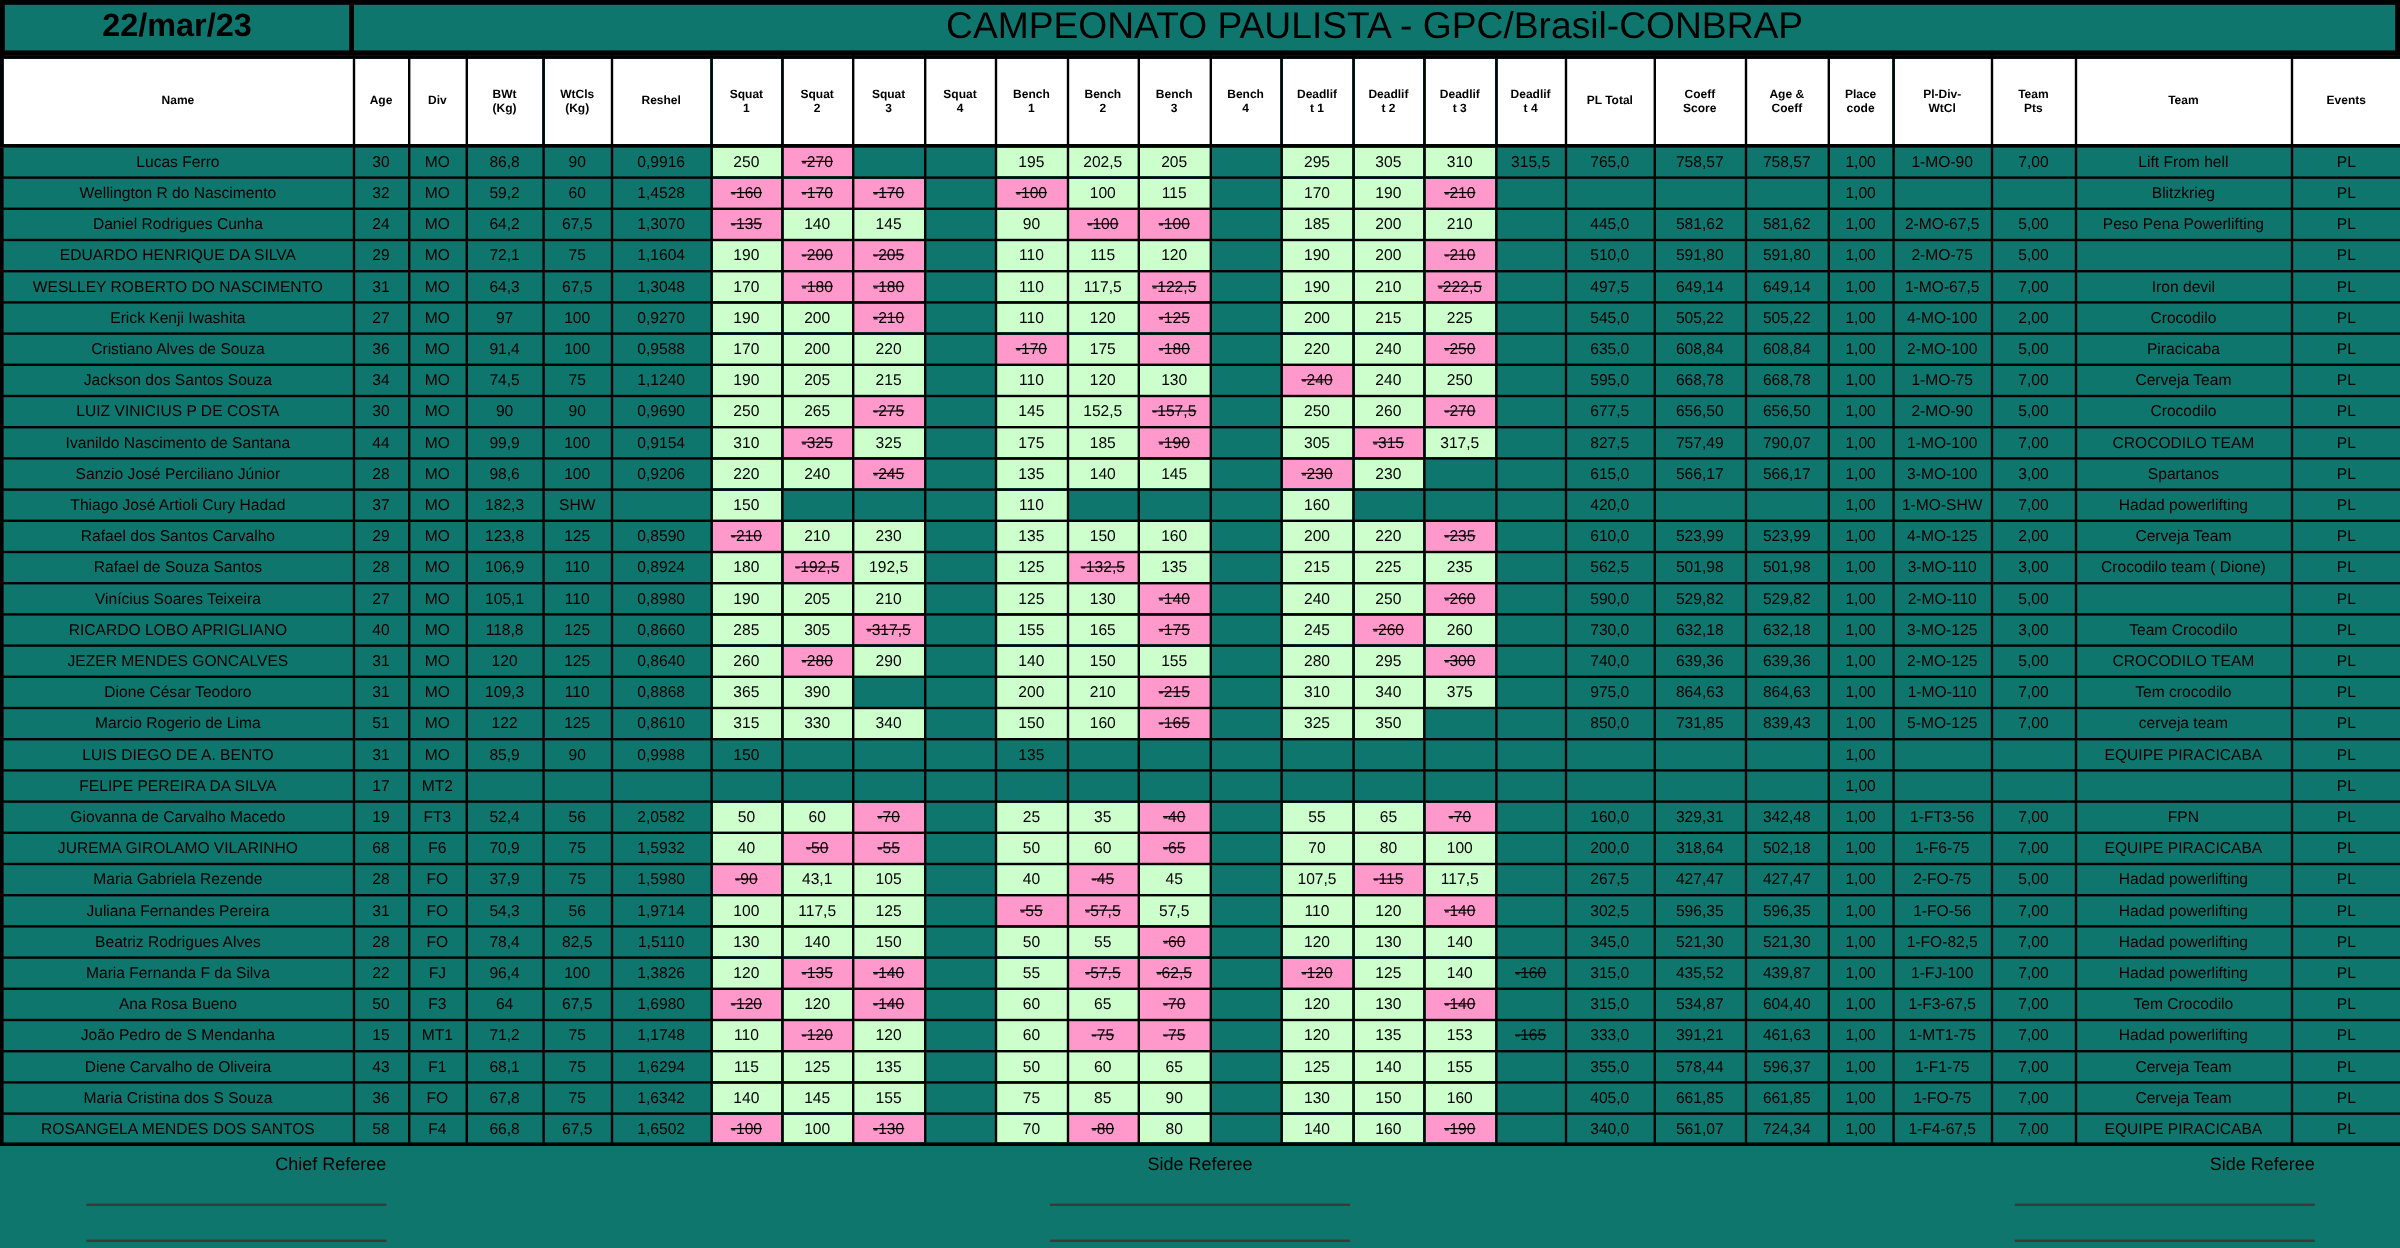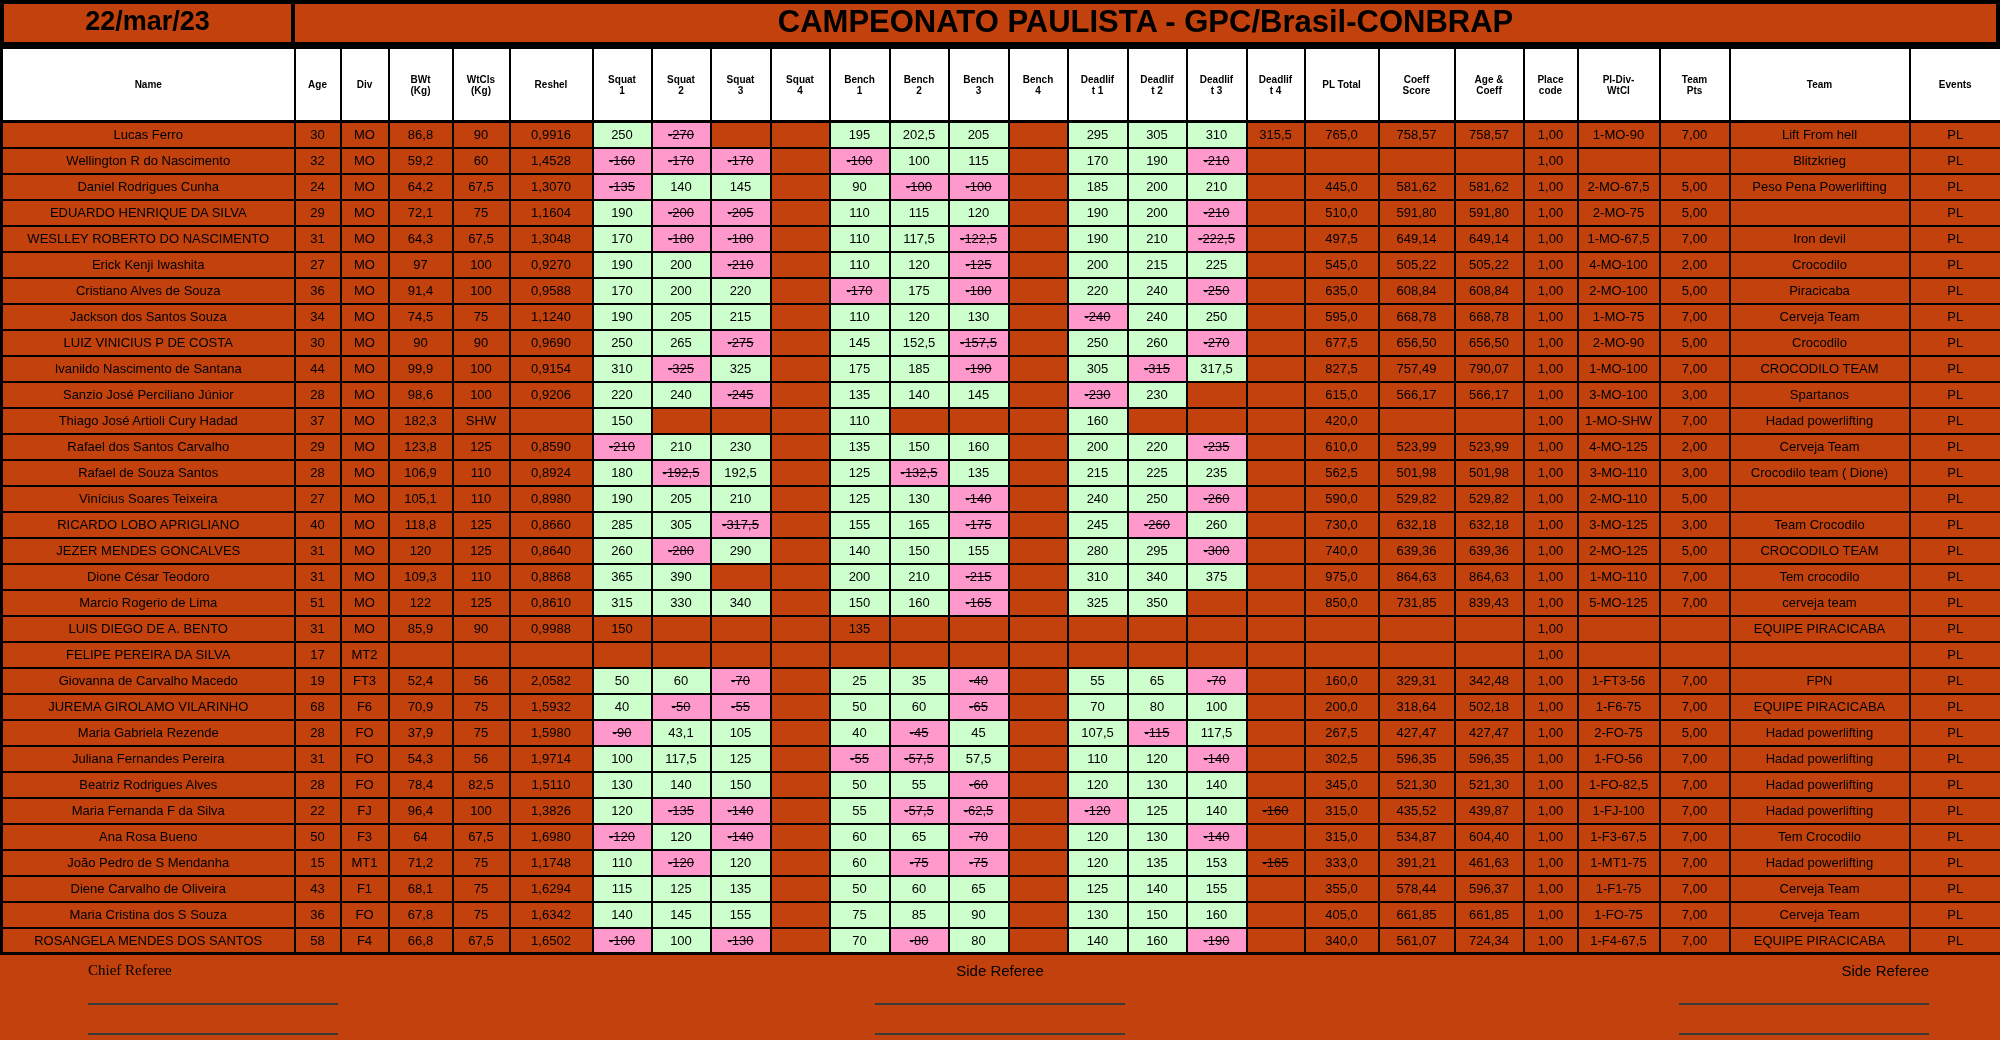--- a/index.html
+++ b/index.html
@@ -1,38 +1,38 @@
 <!DOCTYPE html>
 <html style="--good: #ccffcc; --fail: #ff99cc;"><head>
 <meta charset="utf-8">
 <style>
   * { margin:0; padding:0; box-sizing:border-box; }
   body { background:#fff; font-family:"Liberation Sans", sans-serif; }
-  .sheet { position:relative; width:2000px; height:1040px; background:#c2410c; overflow:hidden; }
+  .sheet { position:relative; width:2000px; height:1040px; background:#0f766e; overflow:hidden; }
 
   .titlebar { display:flex; width:2000px; }
   .datebox { width:295px; border:4px solid #000; font-weight:bold; font-size:27px;
              text-align:center; padding:2px 0 3px; }
-  .titlebox { width:1705px; border:4px solid #000; border-left:none; font-weight:bold;
+  .titlebox { width:1705px; border:4px solid #000; border-left:none; font-weight:normal;
               font-size:31px; text-align:center; padding:0 0 2px; }
 
   table { border-collapse:collapse; table-layout:fixed; width:2000px; }
   th, td { border:2px solid #000; text-align:center; vertical-align:middle;
            overflow:hidden; white-space:nowrap; }
   table { border:3px solid #000; }
   thead th { font-size:10px; font-weight:bold; height:74px; background:#fff; }
   thead { border-bottom:3px solid #000; }
   tbody td { font-size:13px; height:26px; padding:0 1px; }
   td.g { background:var(--good); }
   td.p { background:var(--fail); }
   td.st { text-decoration:line-through; }
 
   .footer-block { position:absolute; width:250px; }
   .footer-label { font-size:15px; color:#000; }
-  .fb-left  { left:88px;  top:962px; text-align:left;font-family:Liberation Serif, serif; }
+  .fb-left  { left:72px;  top:962px; text-align:right; }
   .fb-mid   { left:875px; top:962px; text-align:center; }
   .fb-right { left:1679px; top:962px; text-align:right; }
   .sigline { height:0; border-top:2px solid #3a3a3a; width:250px; }
   .sl1 { margin-top:24px; }
   .sl2 { margin-top:28px; }
 </style>
 </head>
 <body>
 
 <div class="sheet">

